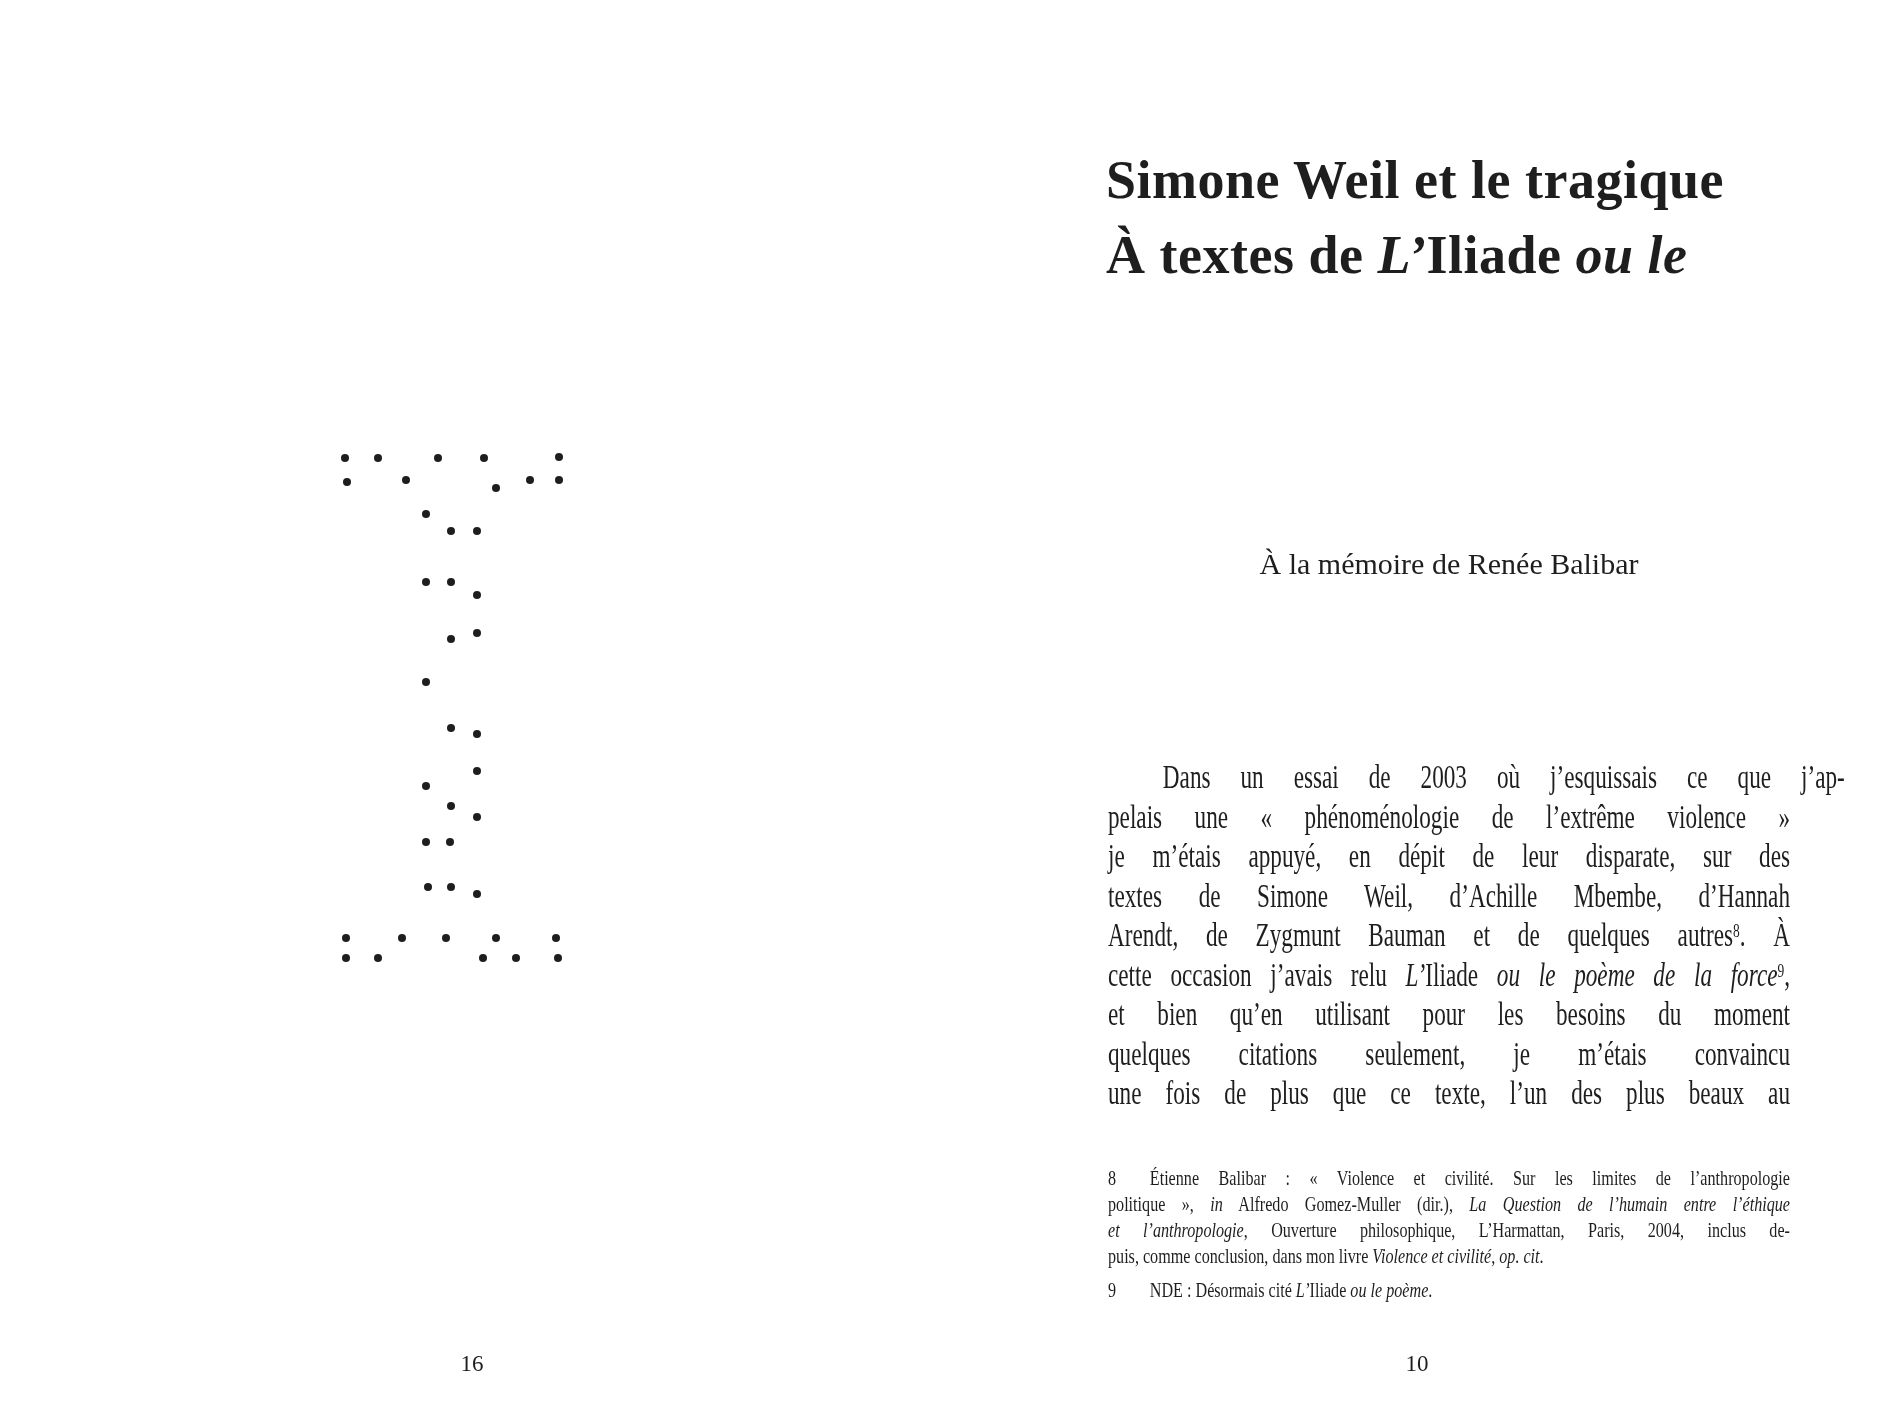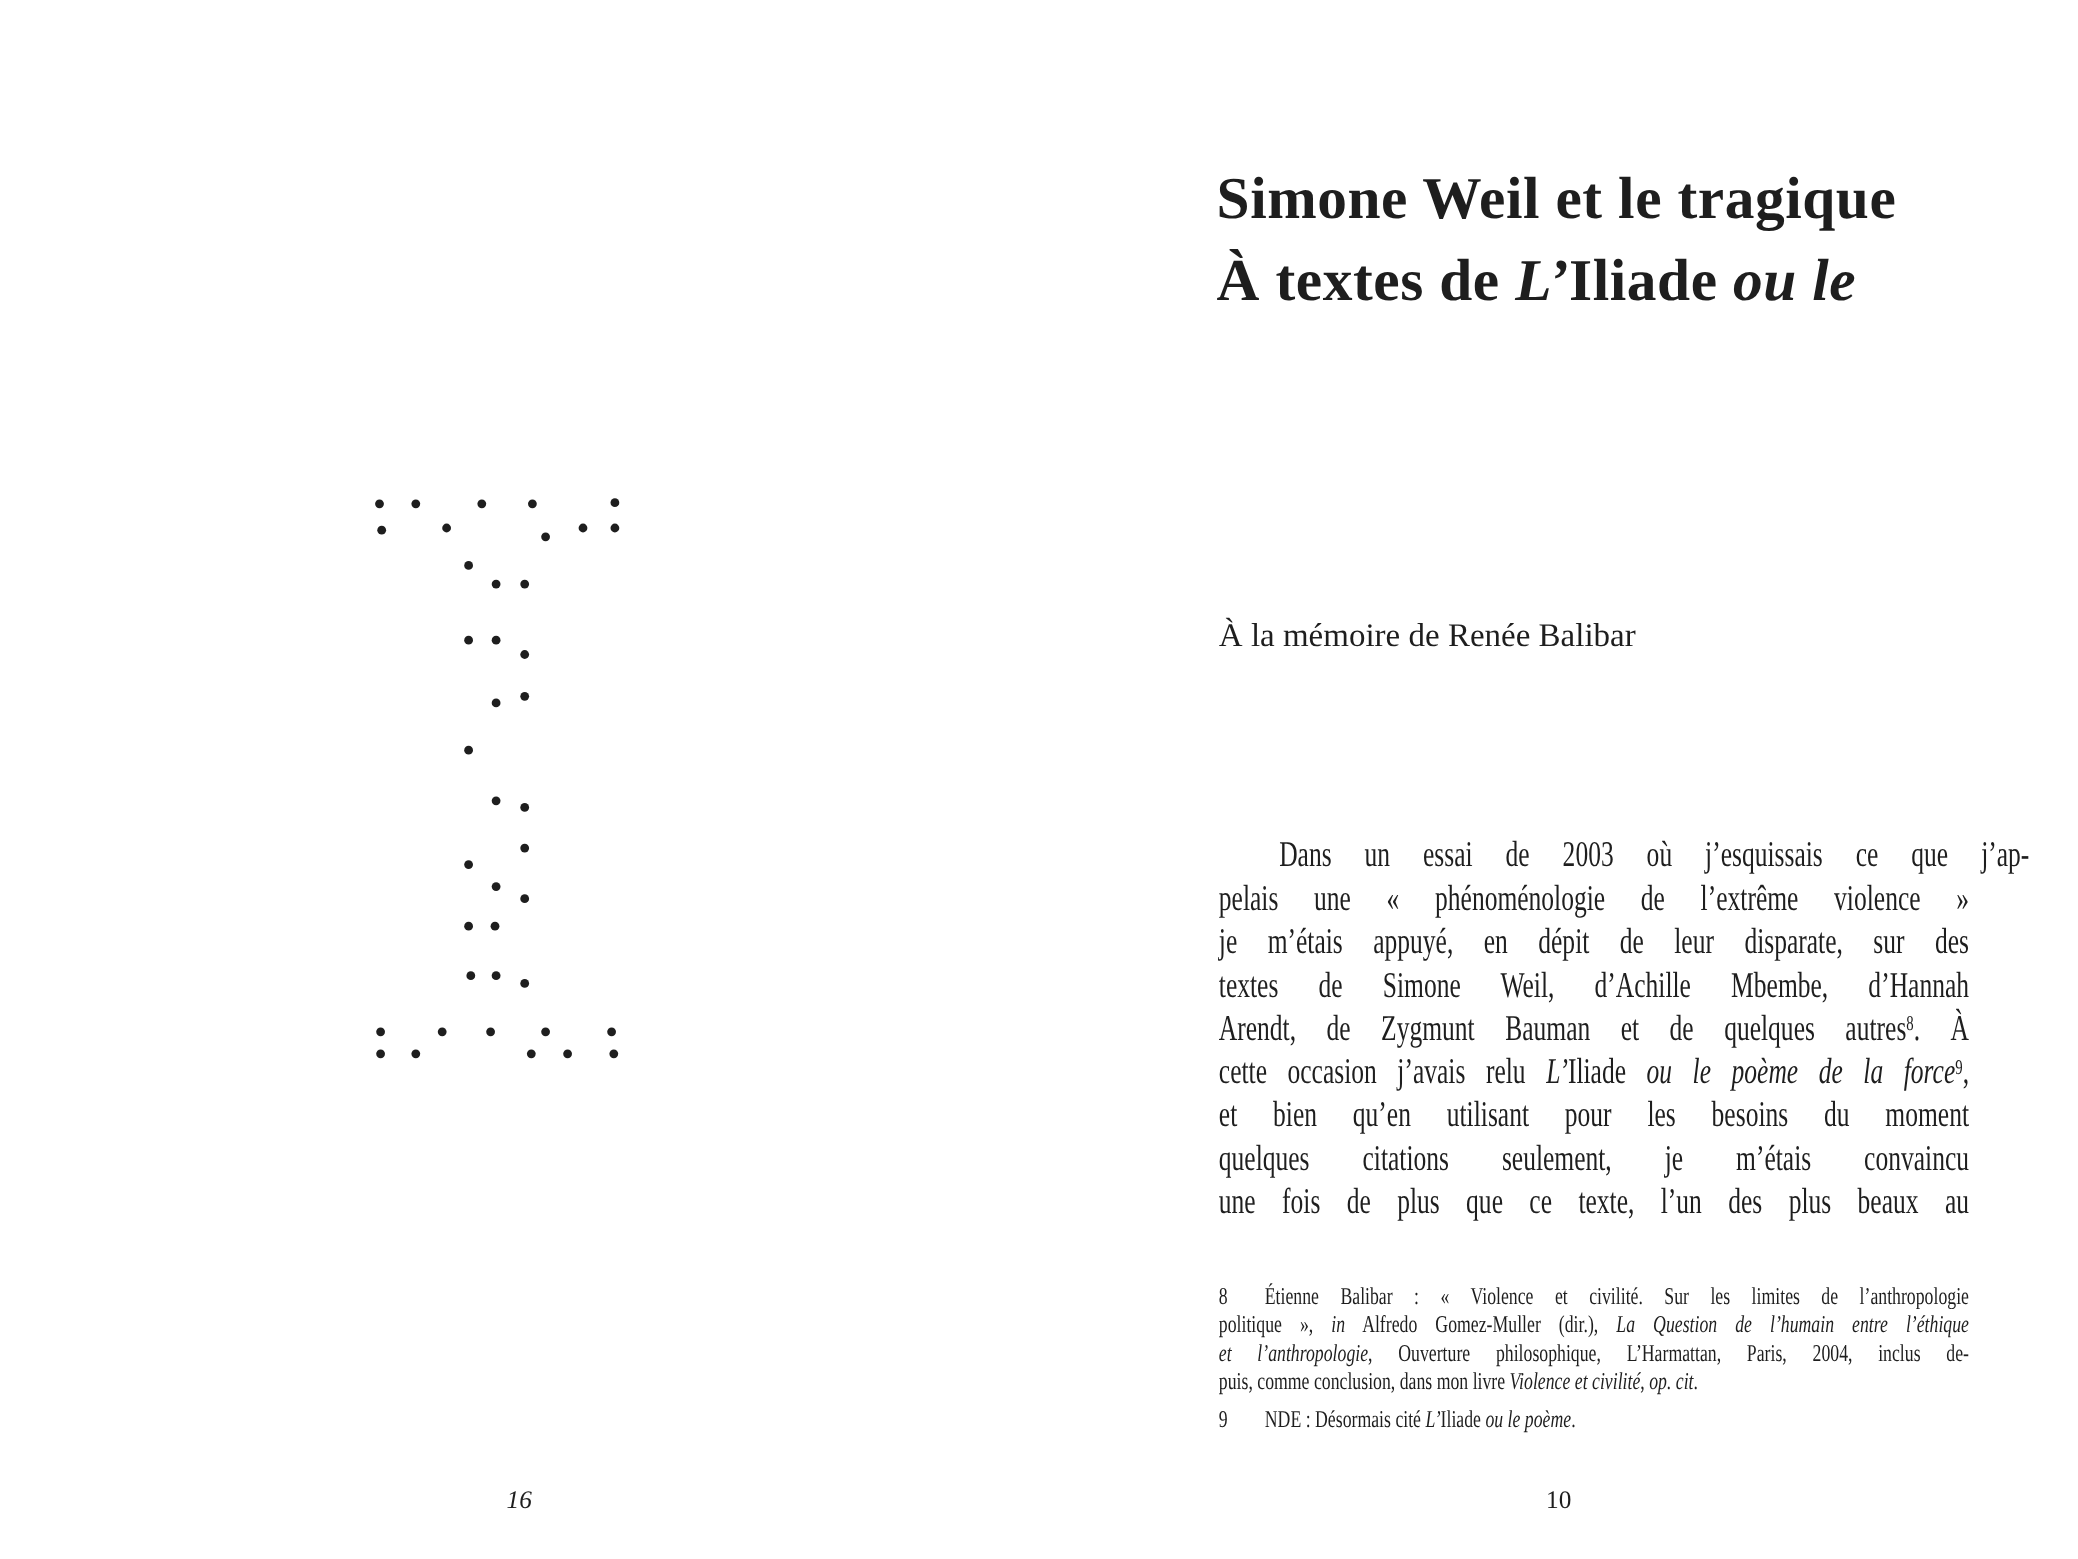--- a/index.html
+++ b/index.html
@@ -25,22 +25,22 @@
   .fnnum { display:inline-block; width:57px; font-style:normal; }
 
   
   .title-block {
     position:absolute; left:1106px; top:143px; width:720px;
     font-size:54px; line-height:75px; letter-spacing:0.5px;font-weight:bold;
   }
 
   
   .dedication {
-    position:absolute; left:1108px; top:560px; width:682px;
-    text-align:left; font-size:30px; line-height:36px;
+    position:absolute; left:1108px; top:546px; width:682px;
+    text-align:center; font-size:30px; line-height:36px;
   }
 
   
   .body-block {
     position:absolute; left:1108px; top:758px;
     font-size:33px; line-height:39.5px;
   }
   .body-block .tl {
     width:970px;
     transform:scaleX(0.7031);
@@ -67,21 +67,21 @@
   .dot {
     position:absolute; width:8px; height:8px;
     border-radius:50%; background:#1e1e1e;
   }
 
   
   .pageno {
     position:absolute; top:1351px; width:100px;
     text-align:center; font-size:23px; line-height:26px;
   }
-  #pn16 { left:422px;font-style:italic; }
+  #pn16 { left:422px; }
   #pn17 { left:1367px; }
 </style>
 </head>
 <body>
 
 <div class="spread">
 
   <div class="page page-left">
     <div class="ornament">
         <div class="dot" style="left: 341px; top: 454px;"></div>

